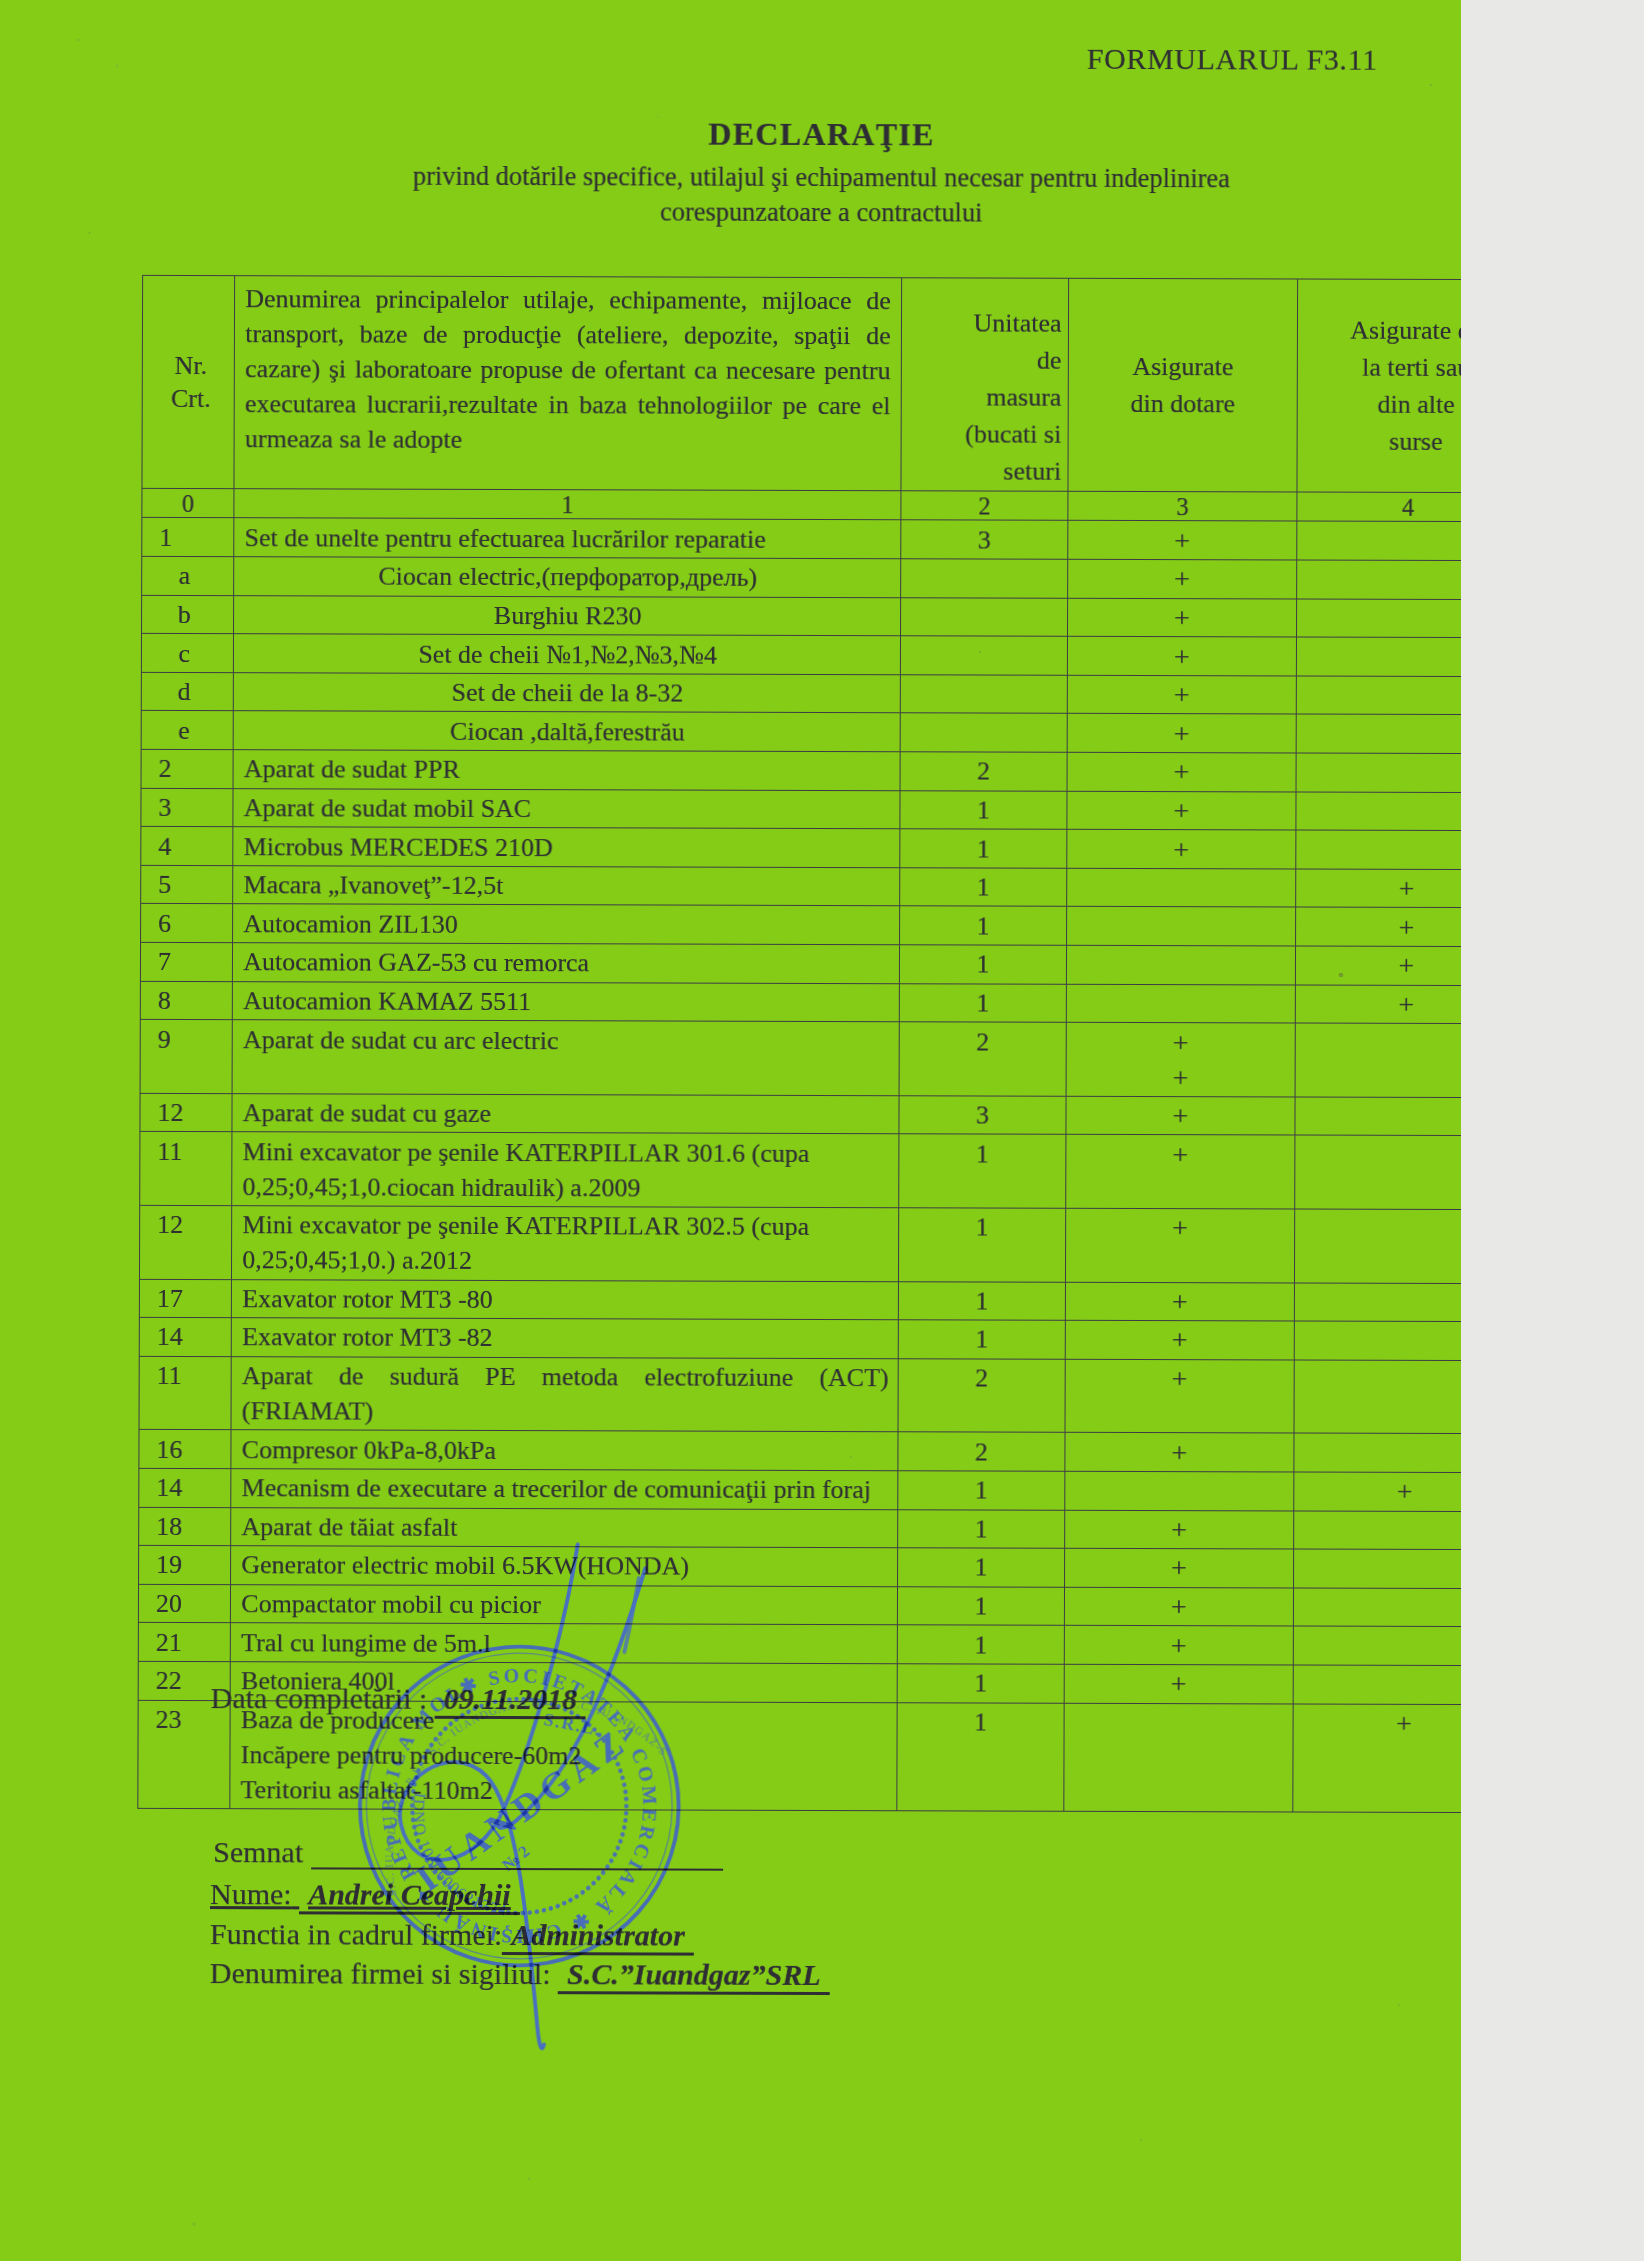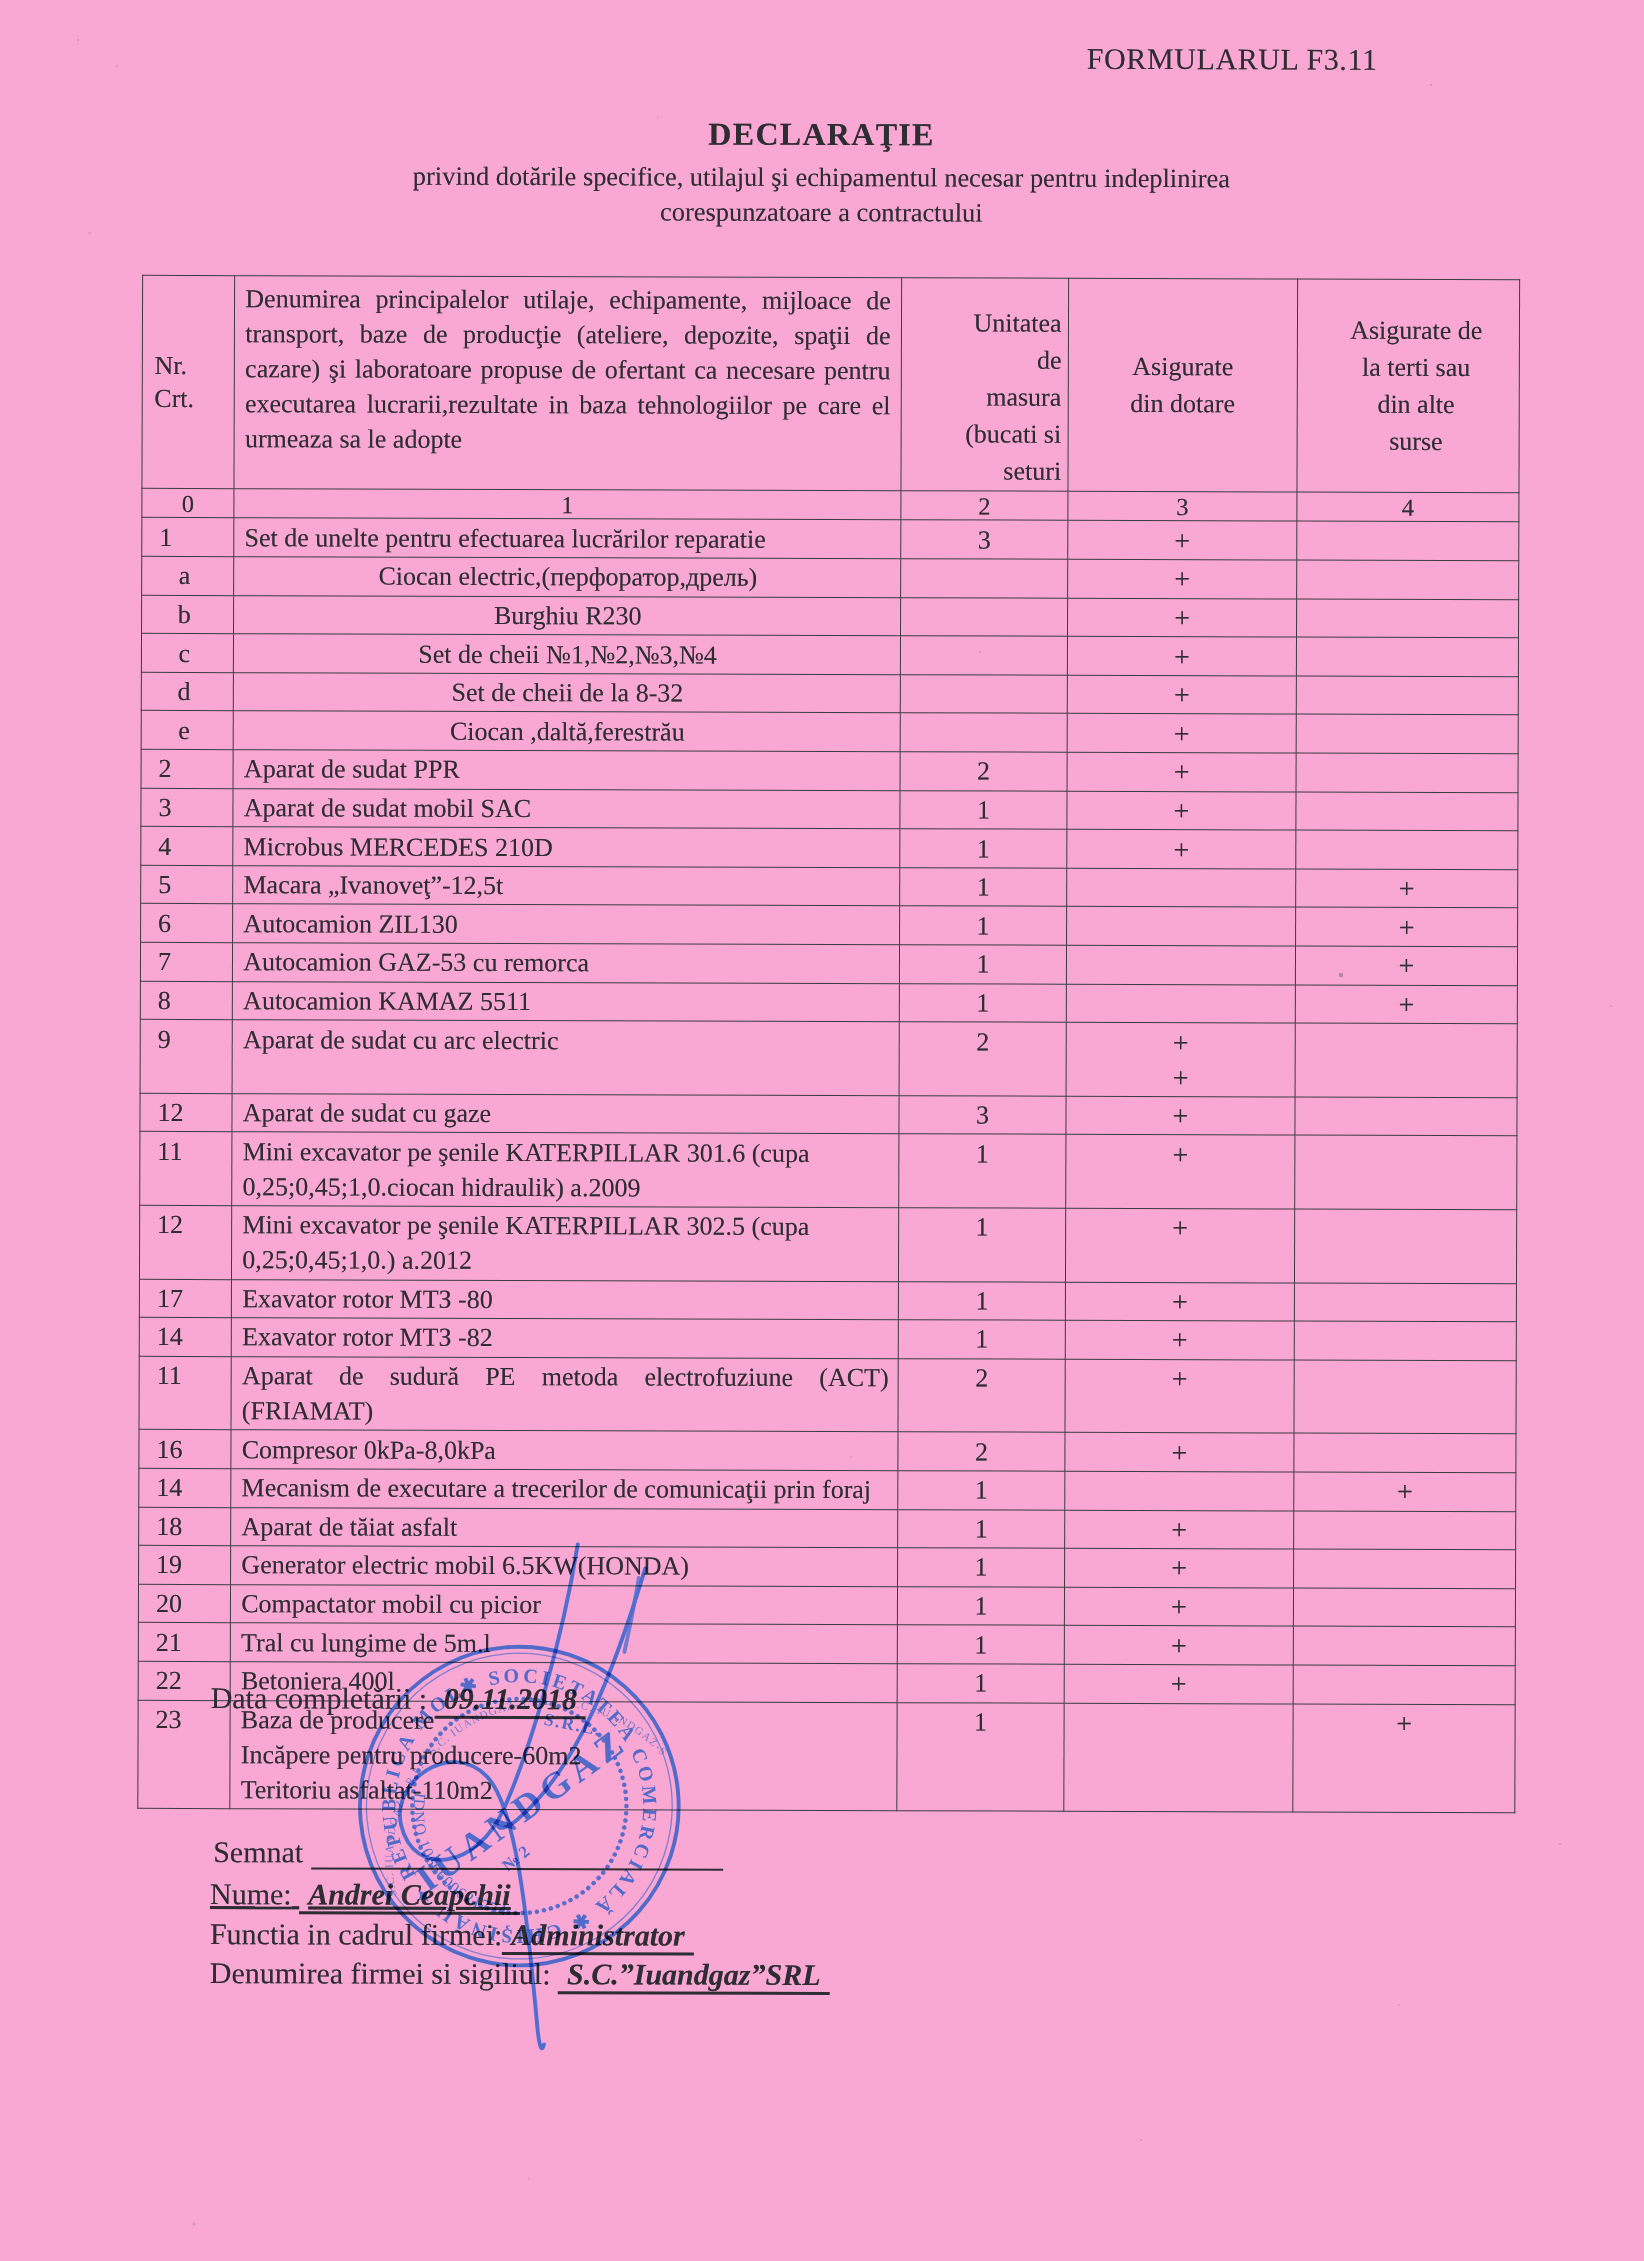--- a/index.html
+++ b/index.html
@@ -1,33 +1,33 @@
 <!DOCTYPE html>
 <html style="font-size:10.3px"><head>
 <meta charset="utf-8">
 <style>
   html,body{margin:0;padding:0;background:#e8e8e6;}
-  .page{position:relative;width:1644px;height:2261px;background:#f9a8d4;overflow:hidden;
+  .page{position:relative;width:1461px;height:2261px;background:#84cc16;overflow:hidden;
         font-family:"Liberation Serif", serif;color:#2d2d33;}
   .sheet{position:absolute;inset:0;transform:rotate(0.18deg);transform-origin:822px 0;}
   .ink{text-shadow:0 0 0.6px rgba(35,35,45,.45);}
 
   .form-code{position:absolute;top:41px;left:1087px;width:387px;font-size:30px;letter-spacing:0.6px;}
   .doc-title{position:absolute;top:116px;left:0;width:1644px;text-align:center;
              font-size:32px;font-weight:bold;letter-spacing:1.3px;}
   .doc-sub{position:absolute;left:0;width:1644px;text-align:center;font-size:26.4px;}
   .sub1{top:162px;} .sub2{top:197px;}
 
   .table-wrap{position:absolute;left:143px;top:277px;}
   table{border-collapse:collapse;table-layout:fixed;width:1377px;
         font-size:26px;line-height:35px;color:#2d2d33;}
   th,td{border:1.9px solid #3c3c44;padding:1.3px 6.4px;vertical-align:top;font-weight:normal;
         overflow:hidden;}
   th{height:183px;}
-  th.h-nr{vertical-align:middle;text-align:left;padding-left:11.6px;line-height:33px;margin-left:28px;}
+  th.h-nr{vertical-align:middle;text-align:center;padding-left:11.6px;line-height:33px;margin-left:28px;}
   th.h-den{vertical-align:top;text-align:justify;padding:5.2px 10.3px;line-height:35px;}
   th.h-unit{vertical-align:top;text-align:right;white-space:pre-line;padding-top:26px;line-height:37px;}
   th.h-dot{vertical-align:middle;text-align:center;white-space:pre-line;line-height:37px;}
   th.h-ter{vertical-align:middle;text-align:center;white-space:pre-line;line-height:37px;padding-left:22px;}
   tr.idx td{height:27px;line-height:27px;text-align:center;font-size:24.5px;padding:0.6px 2.6px;}
   td.c-nr{text-align:left;padding-left:17px;height:33px;}
   td.c-nr.letter{text-align:center;padding-left:0;}
   td.c-den{text-align:left;padding-left:10.3px;padding-right:9px;}
   td.c-den.center{text-align:center;}
   td.c-den.justify{text-align:justify;}

